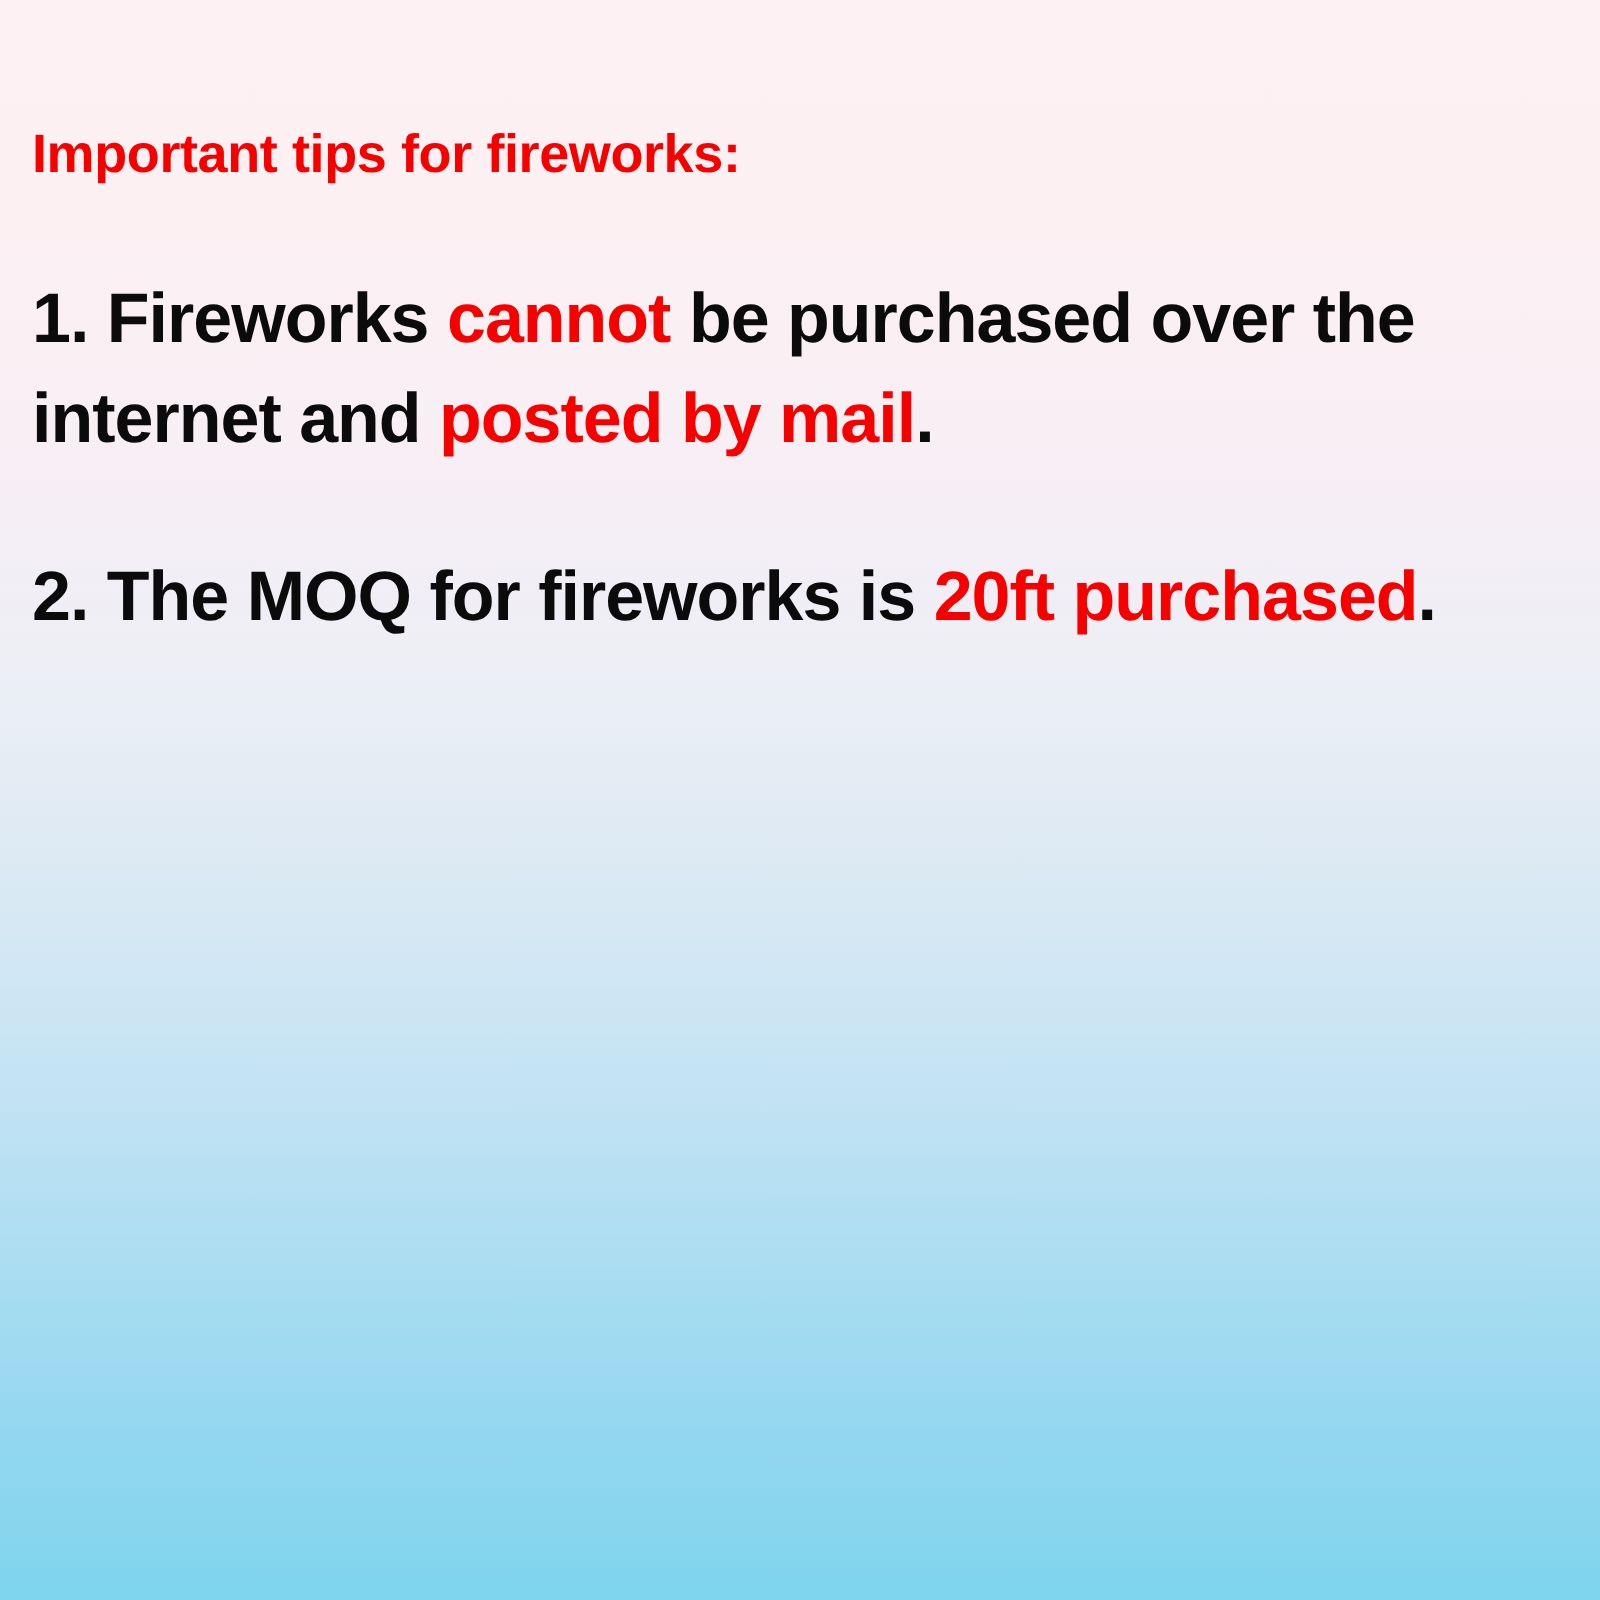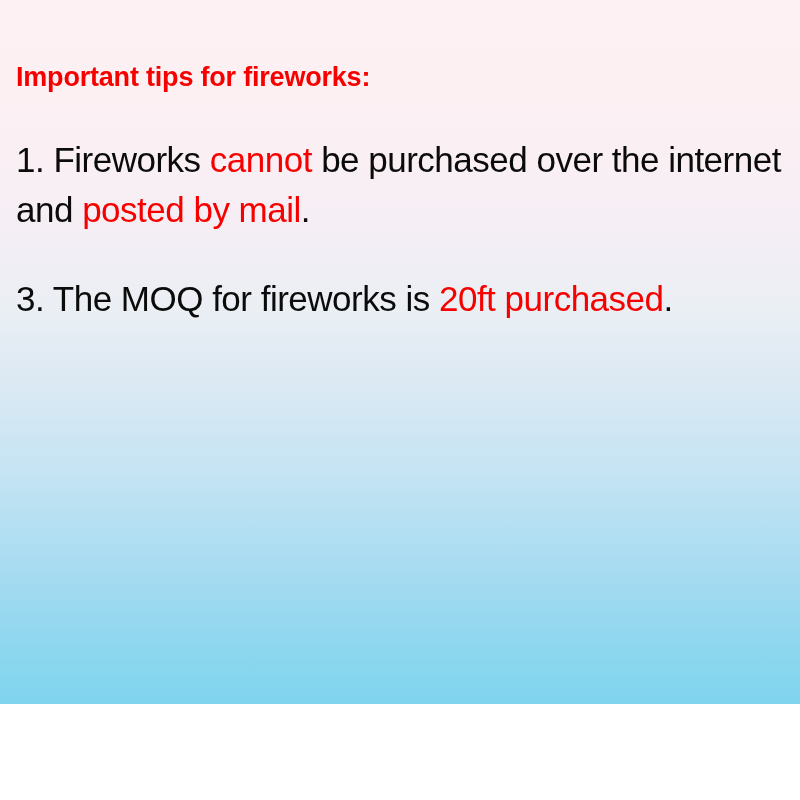--- a/index.html
+++ b/index.html
@@ -11,21 +11,21 @@
     width: 800px;
     height: 800px;
     overflow: hidden;
     font-family: "Liberation Sans", "DejaVu Sans", sans-serif;
   }
 
   #notice-card {
     position: relative;
     box-sizing: border-box;
     width: 800px;
-    height: 704px;
+    height: 800px;
     padding: 62px 14px 0 16px;
     background: linear-gradient(to bottom,
         #fdf1f4 0%,
         #fcf0f3 14%,
         #f8eff4 26%,
         #f2eef5 36%,
         #eaeff4 44%,
         #dfeaf3 52%,
         #d2e7f4 60%,
         #bfe2f3 70%,
@@ -38,21 +38,21 @@
     font-size: 27px;
     font-weight: bold;
     line-height: 1.15;
     letter-spacing: -0.2px;
     margin: 0 0 42px 0;
     white-space: nowrap;
   }
 
   .tip {
     font-size: 35px;
-    font-weight: normal;
+    font-weight: bold;
     line-height: 1.44;
     letter-spacing: -0.5px;
     margin: 0 0 38px 0;
     color: #0b0b0b;
   }
 
   .tip:last-child {
     margin-bottom: 0;
   }
 
@@ -66,16 +66,16 @@
 </style>
 </head>
 <body>
 
 <div id="notice-card">
 
   <h1 class="tips-title red">Important tips for fireworks:</h1>
 
   <div id="tips-list">
       <p class="tip"><span class="black">1. Fireworks </span><span class="red">cannot</span><span class="black"> be purchased over the internet and </span><span class="red">posted by mail</span><span class="black">.</span></p>
-      <p class="tip"><span class="black">3. The MOQ for fireworks is </span><span class="red">20ft purchased</span><span class="black">.</span></p>
+      <p class="tip"><span class="black">2. The MOQ for fireworks is </span><span class="red">20ft purchased</span><span class="black">.</span></p>
     </div>
 
 </div>
 
 </body></html>

